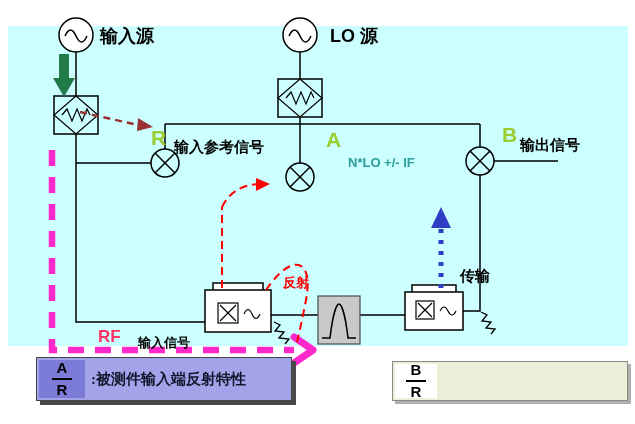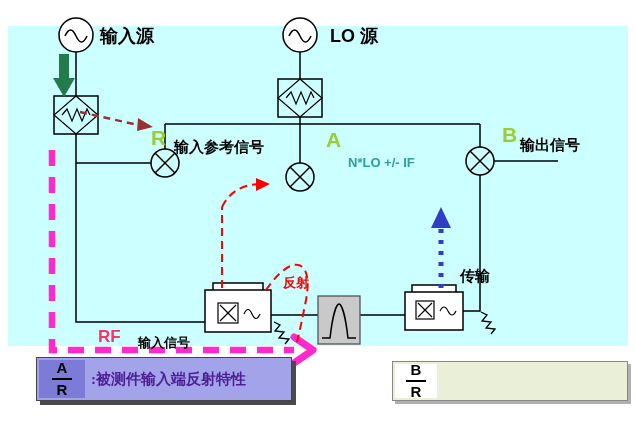--- a/index.html
+++ b/index.html
@@ -24,21 +24,21 @@
   }
   .fraction{
     display:flex;flex-direction:column;align-items:center;justify-content:center;
     font-weight:bold;font-size:15px;color:#000;line-height:1.05;
     width:46px;height:100%;box-sizing:border-box;flex:0 0 auto;
   }
   .fraction-blue{background:#7c7cd8;}
   .fraction-white{background:#ffffff;width:42px;}
   .frac-line{display:block;width:20px;border-top:2px solid #000;margin:2px 0;}
   .legend-text{
-    font-weight:bold;font-size:15px;color:#4c1d95;margin-left:6px;white-space:nowrap;font-family:Liberation Serif, serif;
+    font-weight:bold;font-size:15px;color:#0f172a;margin-left:6px;white-space:nowrap;font-family:Liberation Serif, serif;
   }
 </style>
 </head>
 <body>
 
 <div id="canvas">
 
   <svg width="635" height="424" viewBox="0 0 635 424">
 
     <rect x="8" y="26" width="620" height="320" fill="#ccffff"></rect>

